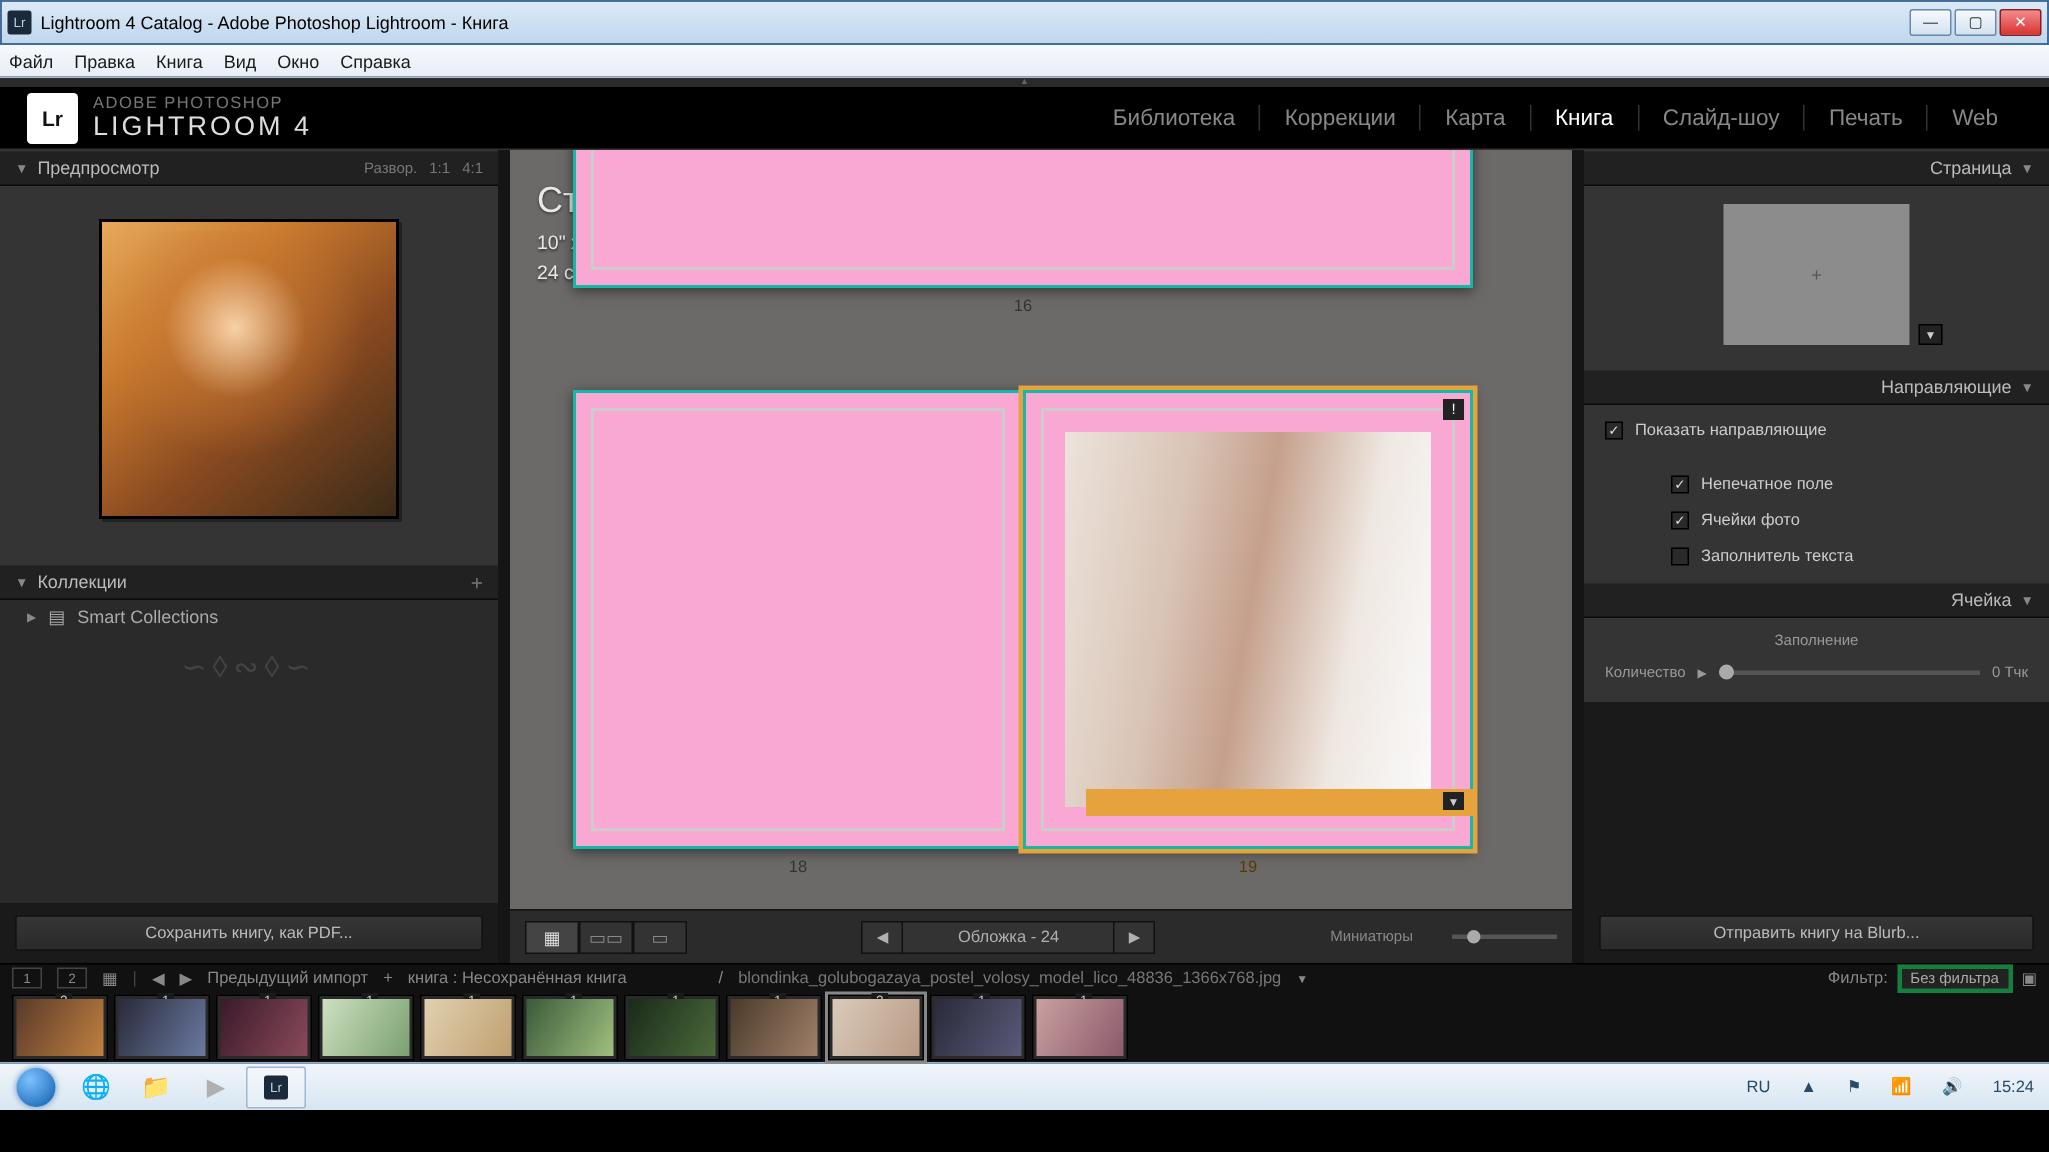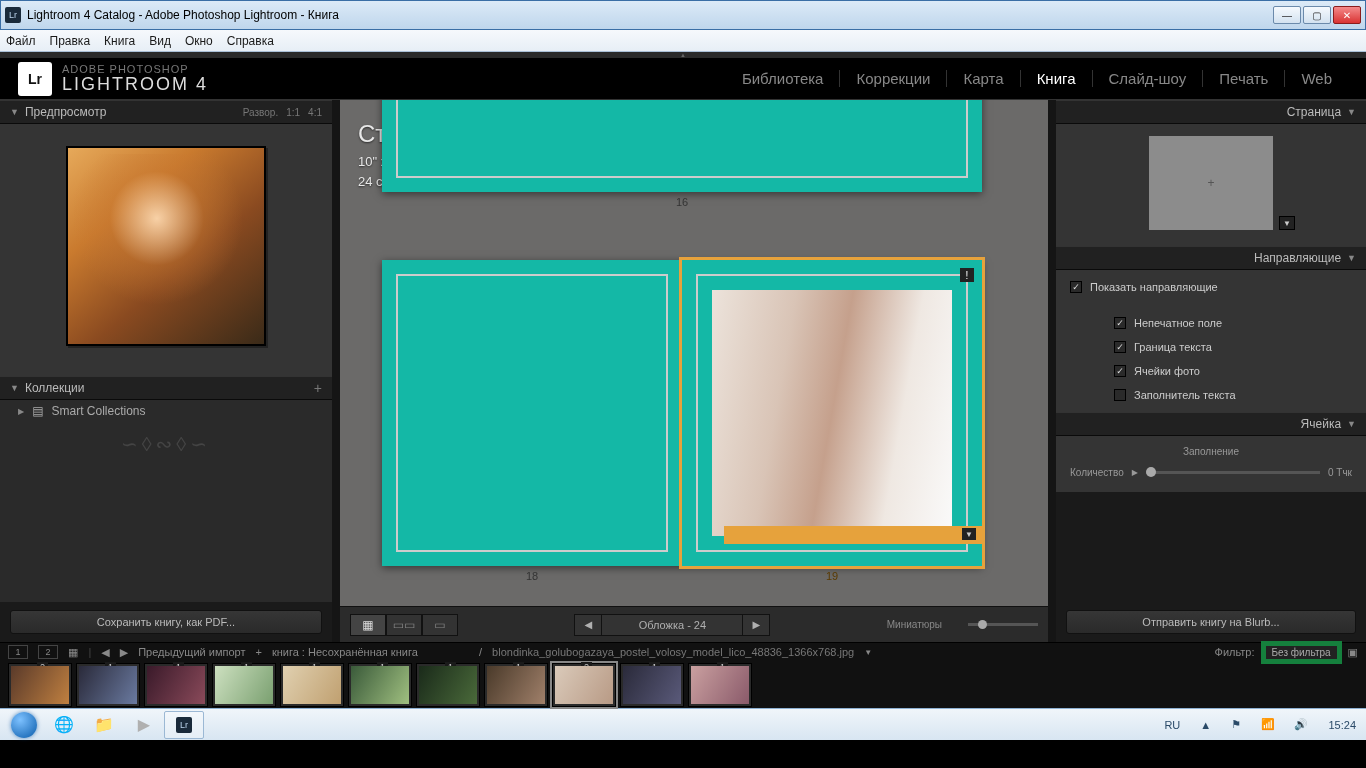--- a/index.html
+++ b/index.html
@@ -56,21 +56,21 @@
 
 .mid-top{ height:30px; background:#2b2b2b; display:flex; align-items:center; padding:0 8px; border-bottom:1px solid #1a1a1a;}
 .mid-top .chip{ width:10px; height:10px; background:#555; margin-right:8px;}
 .mid-top .label{ color:#ccc; font-size:13px;}
 .mid-top .spacer{flex:1;}
 .mid-top .btn-dark{ padding:0 12px; margin-left:6px;}
 .workspace{ flex:1; background:#6b6a69; position:relative; overflow:hidden;}
 .spread{ position:absolute; background:#fff; box-shadow:0 2px 8px rgba(0,0,0,.5);}
 .spread.top{ left:42px; top:-88px; width:600px; height:180px; display:flex;}
 .spread.bottom{ left:42px; bottom:40px; width:600px; height:306px; display:flex;}
-.page{ flex:1; border:4px solid #14b8a6; position:relative; background:#14b8a6;}
+.page{ flex:1; border:2px solid #14b8a6; position:relative; background:#f9a8d4;}
 .page .inner{ position:absolute; inset:10px; border:2px solid #ccc;}
 .page.sel{ outline:3px solid #e6a23c;}
 .sel-bar{ position:absolute; left:342px; right:0; bottom:22px; height:18px; background:#e6a23c;}
 .spread.bottom .warn{ position:absolute; right:4px; top:4px; width:14px; height:14px; background:#222; color:#fff; font-size:10px; display:flex; align-items:center; justify-content:center;}
 .pg-num{ position:absolute; bottom:-20px; font-size:11px; color:#333; width:100%; text-align:center;}
 .photo{ position:absolute; inset:14px; background:linear-gradient(115deg,#e8d5c8 0%,#d4b8a8 35%,#c79d88 55%,#f2e8e0 80%); }
 .photo.b{ background:linear-gradient(100deg,#ece3db 0%,#d9c4b6 30%,#c5a08c 50%,#efe8e2 75%,#fafafa 100%);}
 .info-overlay{ position:absolute; left:18px; top:16px; color:#e8e8e8; text-shadow:0 1px 2px rgba(0,0,0,.6); font-size:13px; line-height:1.5;}
 .info-overlay .t1{ font-size:24px; font-weight:400;}
 
@@ -100,21 +100,21 @@
 .slider-row .trk::after{content:""; position:absolute; left:0; top:-4px; width:10px; height:10px; background:#aaa; border-radius:50%;}
 .fill-label{ text-align:center; font-size:10px; color:#999; padding:4px 0 0;}
 
 
 .filmstrip{ height:66px; background:#111; border-top:1px solid #000;}
 .fs-top{ height:18px; display:flex; align-items:center; padding:0 8px; gap:10px; color:#888; font-size:11px;}
 .fs-top .navbox{ width:20px; height:14px; border:1px solid #444; display:flex; align-items:center; justify-content:center; font-size:9px;}
 .fs-top .sep{ color:#444;}
 .fs-top .count{ color:#ddd;margin-top:41px;}
 .fs-top .filter{ margin-left:auto; display:flex; align-items:center; gap:6px;}
-.fs-top .sel{ background:#222; border:5px solid #15803d; padding:1px 6px; color:#aaa; font-size:10px;}
+.fs-top .sel{ background:#222; border:3px solid #15803d; padding:1px 6px; color:#aaa; font-size:10px;}
 .fs-thumbs{ display:flex; gap:4px; padding:2px 8px;}
 .fthumb{ width:64px; height:44px; background:#2a2a2a; border:1px solid #000; position:relative;}
 .fthumb .badge{ position:absolute; top:-2px; left:28px; font-size:9px; background:#1a1a1a; color:#ccc; padding:0 3px;}
 .fthumb .img{ position:absolute; inset:2px; }
 .fthumb.sel{ outline:2px solid #888; }
 .fthumb:nth-child(1) .img{background:linear-gradient(120deg,#5a3a2a,#c08040);}
 .fthumb:nth-child(2) .img{background:linear-gradient(120deg,#2a2a3a,#6a7aa0);}
 .fthumb:nth-child(3) .img{background:linear-gradient(120deg,#3a1a2a,#8a4a5a);}
 .fthumb:nth-child(4) .img{background:linear-gradient(120deg,#cde0c0,#7aa070);}
 .fthumb:nth-child(5) .img{background:linear-gradient(120deg,#e0d0b0,#c0a070);}
@@ -287,24 +287,20 @@
       </div>
       <div class="panel-body" style="padding:8px 4px;">
         <div class="chk-row">
           <div class="chk on"></div>
           <span>Показать направляющие</span>
         </div>
         <div style="height:6px;"></div>
         <div class="chk-row indent">
           <div class="chk on"></div>
           <span>Непечатное поле</span>
-        </div>
-        <div class="chk-row indent">
-          <div class="chk on"></div>
-          <span>Граница текста</span>
         </div>
         <div class="chk-row indent">
           <div class="chk on"></div>
           <span>Ячейки фото</span>
         </div>
         <div class="chk-row indent">
           <div class="chk"></div>
           <span>Заполнитель текста</span>
         </div>
       </div>

